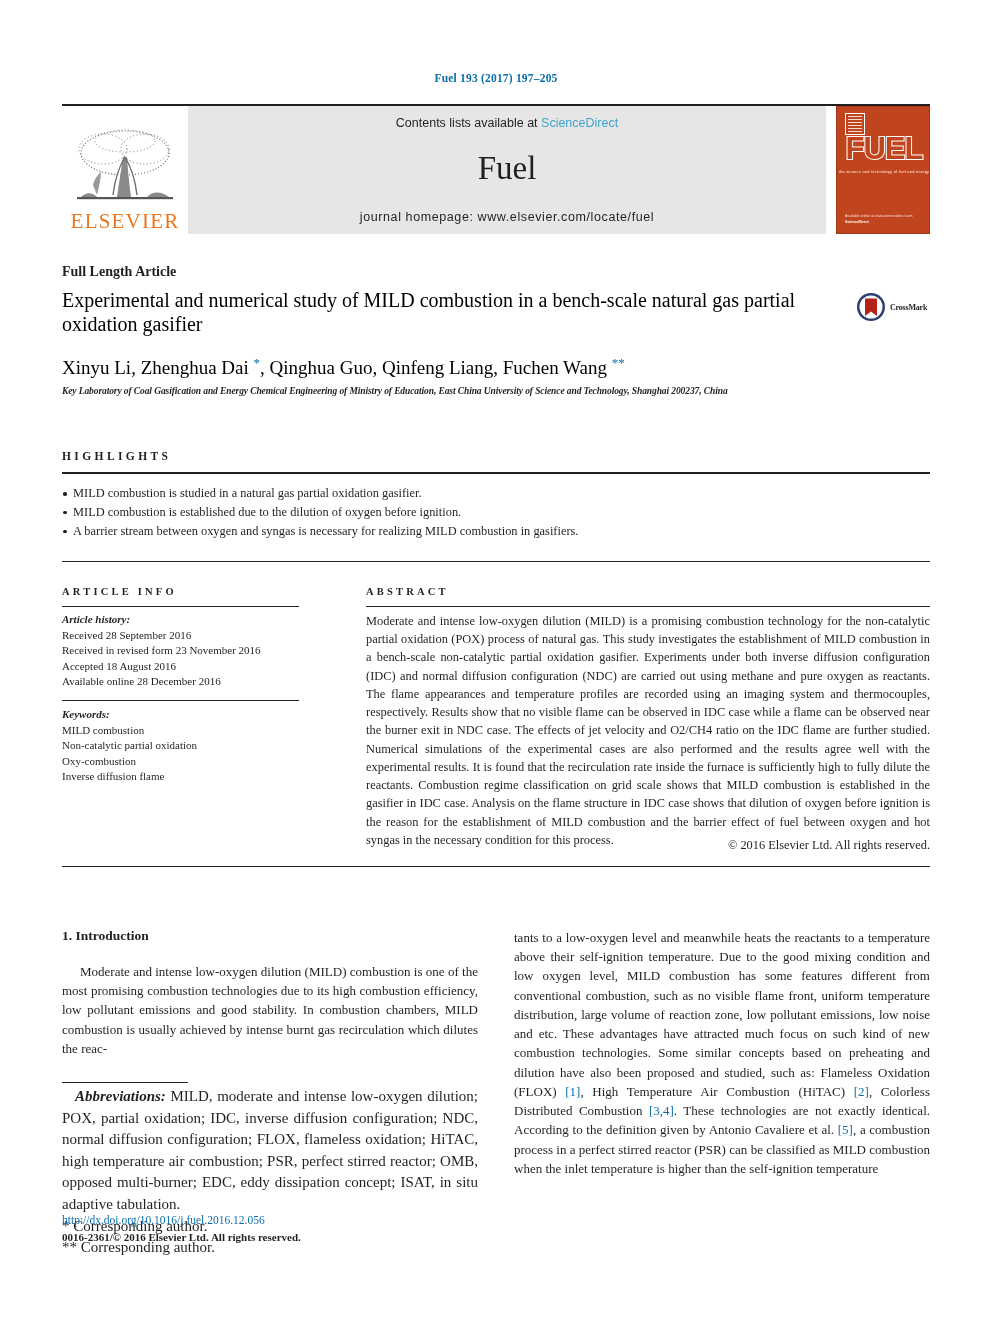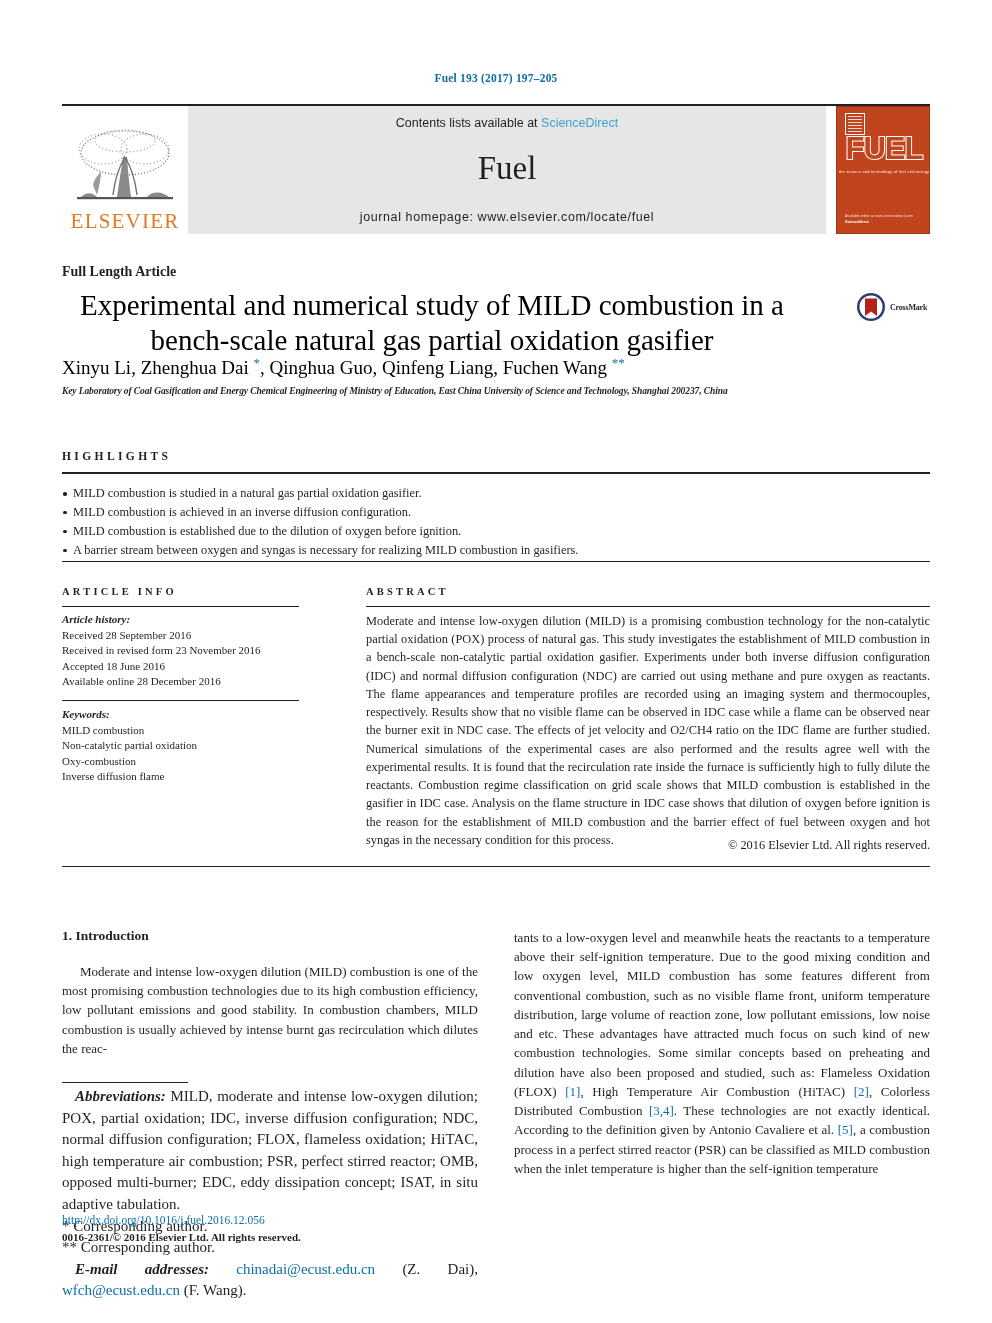--- a/index.html
+++ b/index.html
@@ -159,24 +159,23 @@
     font-family: "Liberation Serif", serif;
     font-weight: bold;
     font-size: 14px;
     color: #231f20;
   }
   .title {
     position: absolute;
     top: 288px; left: 62px;
     width: 740px;
     font-family: "Liberation Serif", serif;
-    font-size: 29px;
+    font-size: 20px;
     line-height: 1.22;
     color: #000;
-    text-align: center;
   }
   .crossmark {
     position: absolute;
     top: 292px; left: 856px;
     display: flex;
     align-items: center;
     gap: 4px;
   }
   .crossmark-word {
     font-family: "Liberation Serif", serif;
@@ -444,33 +443,32 @@
     <span class="crossmark-word">CrossMark</span>
   </div>
 
   <div class="authors">Xinyu Li, Zhenghua Dai <sup>*</sup>, Qinghua Guo, Qinfeng Liang, Fuchen Wang <sup>**</sup></div>
   <div class="affiliation">Key Laboratory of Coal Gasification and Energy Chemical Engineering of Ministry of Education, East China University of Science and Technology, Shanghai 200237, China</div>
 
   <div class="hl-head">HIGHLIGHTS</div>
   <div class="hl-rule-top"></div>
   <ul class="hl-list">
     <li>MILD combustion is studied in a natural gas partial oxidation gasifier.</li>
-    <li>MILD combustion is achieved in an inverse diffusion configuration.</li>
     <li>MILD combustion is established due to the dilution of oxygen before ignition.</li>
     <li>A barrier stream between oxygen and syngas is necessary for realizing MILD combustion in gasifiers.</li>
   </ul>
   <div class="hl-rule-bot"></div>
 
   <div class="info-head">ARTICLE INFO</div>
   <div class="info-rule"></div>
   <div class="info-col">
     <div class="lbl">Article history:</div>
     <div>Received 28 September 2016</div>
     <div>Received in revised form 23 November 2016</div>
-    <div>Accepted 18 June 2016</div>
+    <div>Accepted 18 August 2016</div>
     <div>Available online 28 December 2016</div>
     <div class="kw-rule"></div>
     <div class="lbl">Keywords:</div>
     <div>MILD combustion</div>
     <div>Non-catalytic partial oxidation</div>
     <div>Oxy-combustion</div>
     <div>Inverse diffusion flame</div>
   </div>
 
   <div class="abs-head">ABSTRACT</div>
@@ -487,19 +485,18 @@
 
   <div class="col-right">
     <p><span>tants to a low-oxygen level and meanwhile heats the reactants to a temperature above their self-ignition temperature. Due to the good mixing condition and low oxygen level, MILD combustion has some features different from conventional combustion, such as no visible flame front, uniform temperature distribution, large volume of reaction zone, low pollutant emissions, low noise and etc. These advantages have attracted much focus on such kind of new combustion technologies. Some similar concepts based on preheating and dilution have also been proposed and studied, such as: Flameless Oxidation (FLOX) </span><span class="ref">[1]</span><span>, High Temperature Air Combustion (HiTAC) </span><span class="ref">[2]</span><span>, Colorless Distributed Combustion </span><span class="ref">[3,4]</span><span>. These technologies are not exactly identical. According to the definition given by Antonio Cavaliere et al. </span><span class="ref">[5]</span><span>, a combustion process in a perfect stirred reactor (PSR) can be classified as MILD combustion when the inlet temperature is higher than the self-ignition temperature</span></p>
   </div>
 
   <div class="fn-rule"></div>
   <div class="footnote">
     <p class="indent"><span class="abbr-lead">Abbreviations:</span><span> MILD, moderate and intense low-oxygen dilution; POX, partial oxidation; IDC, inverse diffusion configuration; NDC, normal diffusion configuration; FLOX, flameless oxidation; HiTAC, high temperature air combustion; PSR, perfect stirred reactor; OMB, opposed multi-burner; EDC, eddy dissipation concept; ISAT, in situ adaptive tabulation.</span></p>
     <p class="fn-corr"><span>*</span> <span>Corresponding author.</span></p>
     <p class="fn-corr"><span>**</span> <span>Corresponding author.</span></p>
-    <p class="indent"><span class="mail-lbl">E-mail addresses:</span> <span class="mail">chinadai@ecust.edu.cn</span><span> (Z. Dai), </span><span class="mail">wfch@ecust.edu.cn</span><span> (F. Wang).</span></p>
   </div>
 
   <div class="doi-line">http://dx.doi.org/10.1016/j.fuel.2016.12.056</div>
   <div class="issn-line">0016-2361/© 2016 Elsevier Ltd. All rights reserved.</div>
 
 </div>
 
 </body></html>

